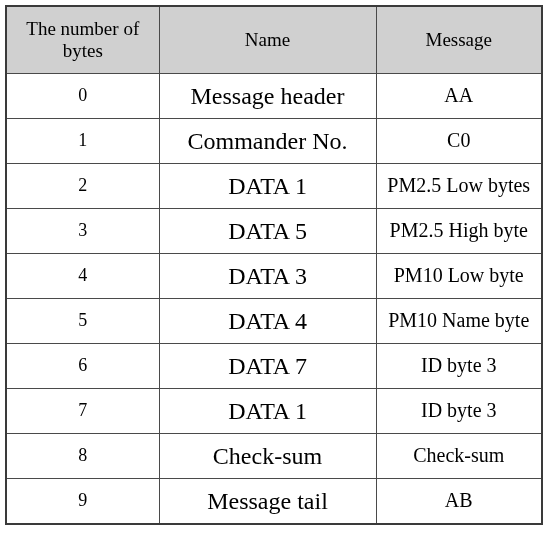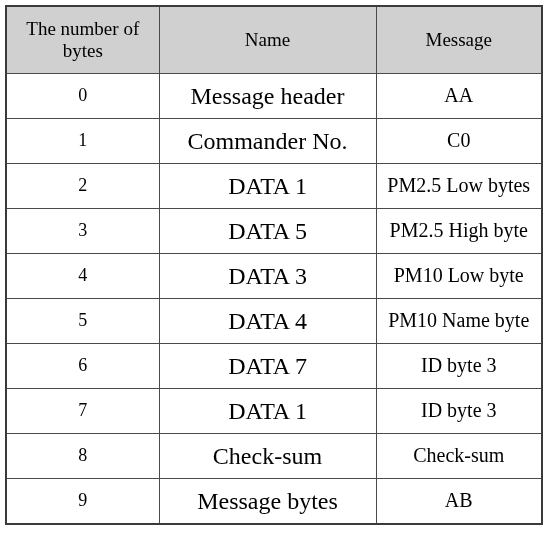--- a/index.html
+++ b/index.html
@@ -135,18 +135,18 @@
           <td class="cell-name">DATA 1</td>
           <td class="cell-content">ID byte 3</td>
         </tr>
         <tr>
           <td class="cell-bytes">8</td>
           <td class="cell-name">Check-sum</td>
           <td class="cell-content">Check-sum</td>
         </tr>
         <tr>
           <td class="cell-bytes">9</td>
-          <td class="cell-name">Message bytes</td>
+          <td class="cell-name">Message tail</td>
           <td class="cell-content">AB</td>
         </tr>
       </tbody>
   </table>
 </div>
 
 </body></html>

